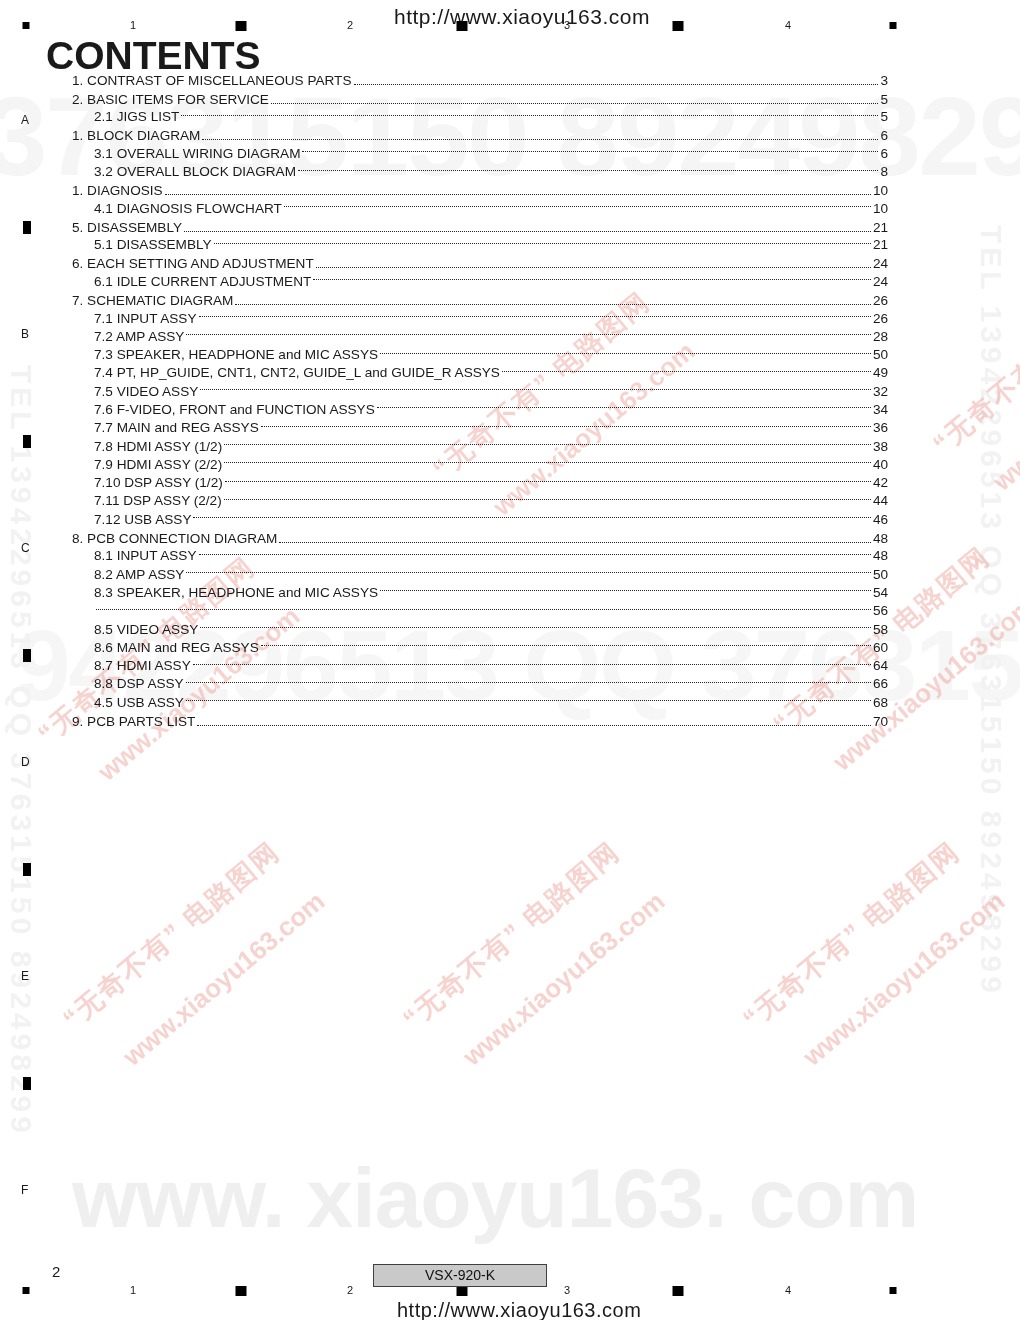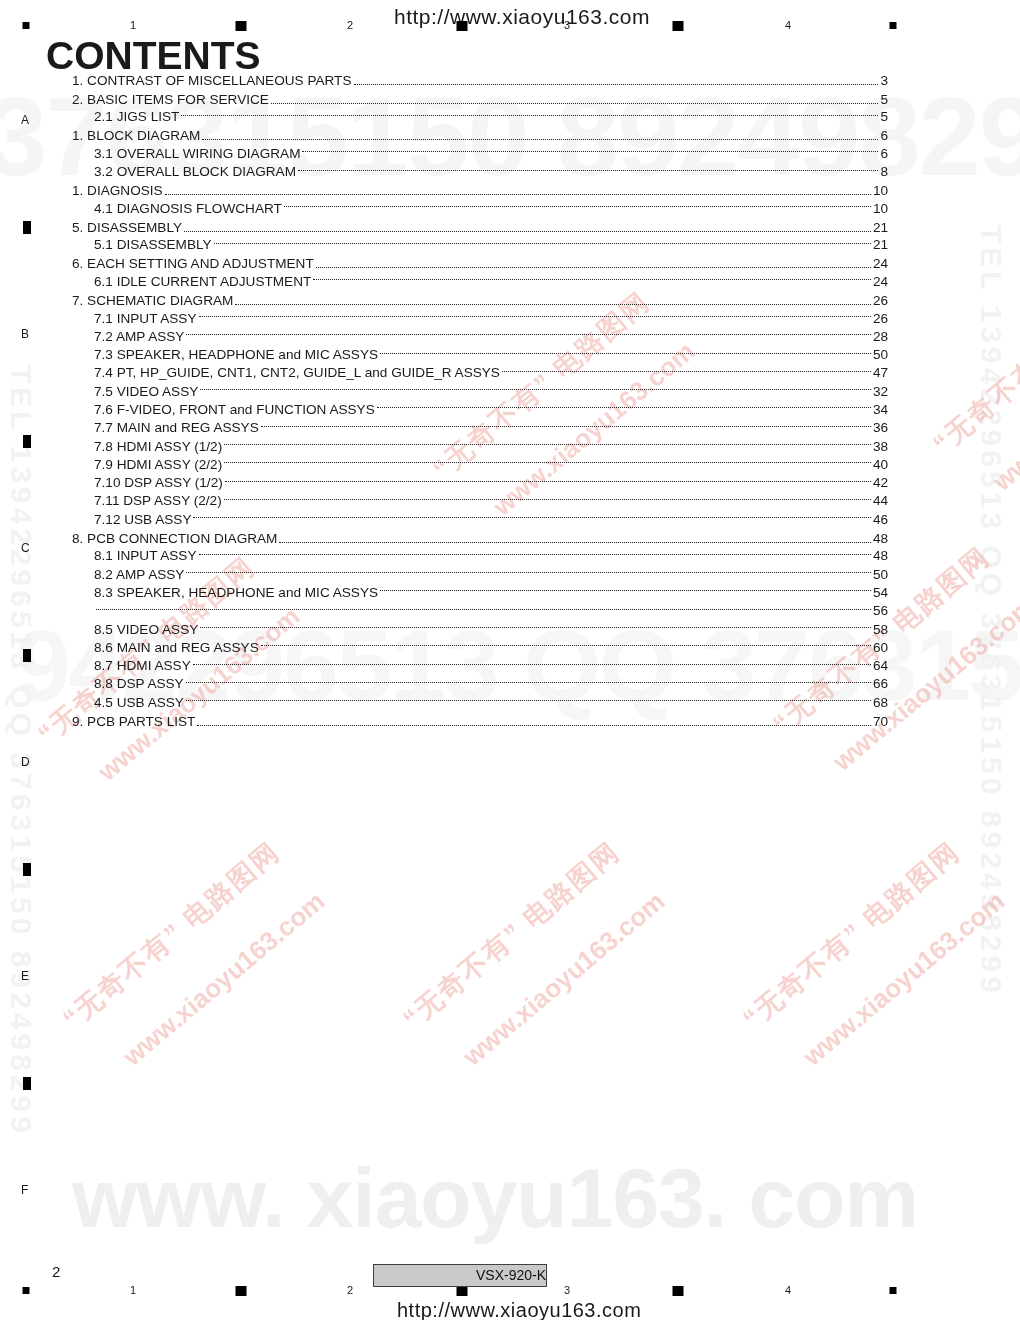--- a/index.html
+++ b/index.html
@@ -45,21 +45,21 @@
   }
   #toc { position:absolute; left:66px; top:71px; width:822px; z-index:2; }
   .trow { display:flex; align-items:flex-end; height:18.3px; font-size:13.6px;margin-left:6px; }
   .trow.l2 { padding-left:22px;align-items:center; }
   .trow .lbl, .trow .pg { white-space:nowrap; line-height:17px; }
   .trow .leader { flex:1 1 auto; border-bottom:1.7px dotted #222; margin:0 2px 4px 2px; height:1px; }
   
   #page-num { position:absolute; left:52px; top:1263px; font-size:15px; z-index:3; }
   #model-box {
     position:absolute; left:373px; top:1264px; width:172px; height:21px; z-index:3;
-    background:#c9c9c9; border:1px solid #404040; text-align:right;
+    background:#c9c9c9; border:1px solid #404040; text-align:center;
     line-height:21px; font-size:14px; color:#111;
   }
 </style>
 </head>
 <body>
 
 <div id="page">
 
   <div class="wm-big" id="wm-big-top">376315150 892498299</div>
   <div class="wm-big" id="wm-big-mid">942296513 QQ 376315150</div>
@@ -215,21 +215,21 @@
         <span class="pg">28</span>
       </div>
       <div class="trow l2">
         <span class="lbl">7.3 SPEAKER, HEADPHONE and MIC ASSYS</span>
         <span class="leader"></span>
         <span class="pg">50</span>
       </div>
       <div class="trow l2">
         <span class="lbl">7.4 PT, HP_GUIDE, CNT1, CNT2, GUIDE_L and GUIDE_R ASSYS</span>
         <span class="leader"></span>
-        <span class="pg">47</span>
+        <span class="pg">49</span>
       </div>
       <div class="trow l2">
         <span class="lbl">7.5 VIDEO ASSY</span>
         <span class="leader"></span>
         <span class="pg">32</span>
       </div>
       <div class="trow l2">
         <span class="lbl">7.6 F-VIDEO, FRONT and FUNCTION ASSYS</span>
         <span class="leader"></span>
         <span class="pg">34</span>

